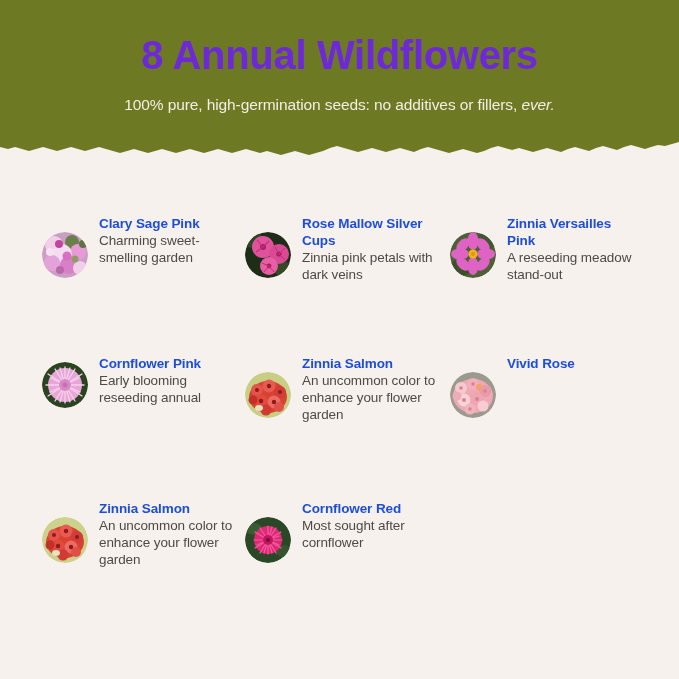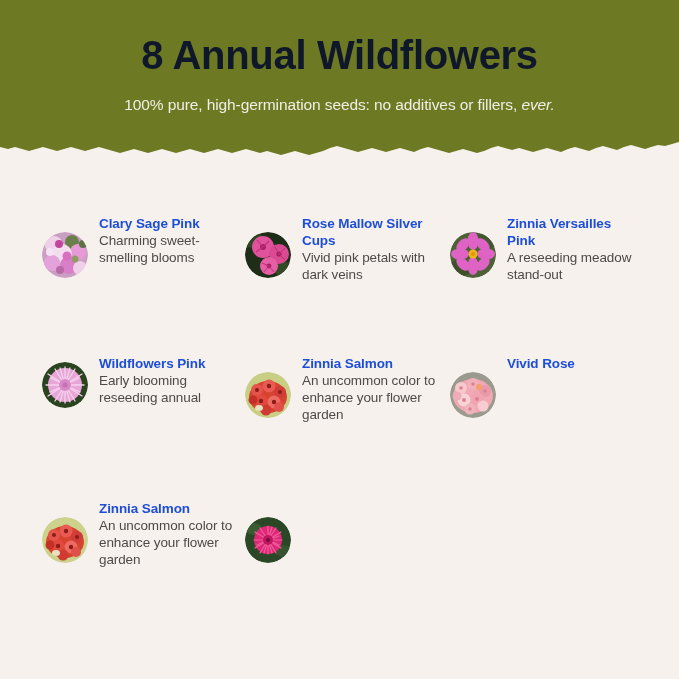--- a/index.html
+++ b/index.html
@@ -38,21 +38,21 @@
     width: 679px;
     height: 140px;
     display: flex;
     flex-direction: column;
     align-items: center;
     justify-content: flex-start;
     padding-top: 34px;
     box-sizing: border-box;
   }
   .title {
-    color: #0f172a;
+    color: #6d28d9;
     font-size: 40px;
     font-weight: bold;
     letter-spacing: -0.3px;
     line-height: 1.05;
     margin: 0;
     text-align: center;
     white-space: nowrap;
   }
   .subtitle {
     color: #f2eee5;
@@ -177,21 +177,21 @@
           <circle cx="17" cy="12" r="4" fill="#c0459e"></circle>
           <circle cx="25" cy="24" r="4.5" fill="#d86fc0"></circle>
           <circle cx="8" cy="20" r="4" fill="#f5e2f2"></circle>
           <circle cx="33" cy="27" r="3.5" fill="#8f9d63"></circle>
           <circle cx="18" cy="38" r="4" fill="#b86aa8"></circle>
           <circle cx="41" cy="12" r="4" fill="#5f7243"></circle>
         </svg>
       </div>
       <div class="texts">
         <div class="item-title">Clary Sage Pink</div>
-        <div class="item-desc">Charming sweet-smelling blooms</div>
+        <div class="item-desc">Charming sweet-smelling garden</div>
       </div>
     </div>
 
     <div class="cell cell-c1">
       <div class="thumb">
         <svg width="46" height="46" viewBox="0 0 46 46">
           <circle cx="23" cy="23" r="23" fill="#1e2d17"></circle>
           <ellipse cx="8" cy="8" rx="10" ry="8" fill="#2f4523"></ellipse>
           <ellipse cx="40" cy="38" rx="10" ry="8" fill="#334a26"></ellipse>
           <circle cx="18" cy="15" r="11" fill="#e0529b"></circle>
@@ -200,21 +200,21 @@
           <circle cx="18" cy="15" r="3" fill="#a81f66"></circle>
           <circle cx="34" cy="22" r="2.6" fill="#a81f66"></circle>
           <circle cx="24" cy="34" r="2.4" fill="#a81f66"></circle>
           <path d="M18 15 L12 8 M18 15 L24 9 M18 15 L11 20" stroke="#bd3077" stroke-width="1.1" fill="none"></path>
           <path d="M34 22 L40 16 M34 22 L30 15 M34 22 L40 28" stroke="#bd3077" stroke-width="1" fill="none"></path>
           <path d="M24 34 L19 40 M24 34 L29 40 M24 34 L17 31" stroke="#bd3077" stroke-width="1" fill="none"></path>
         </svg>
       </div>
       <div class="texts">
         <div class="item-title">Rose Mallow Silver Cups</div>
-        <div class="item-desc">Vivid pink petals with dark veins</div>
+        <div class="item-desc">Zinnia pink petals with dark veins</div>
       </div>
     </div>
 
     <div class="cell cell-c2">
       <div class="thumb">
         <svg width="46" height="46" viewBox="0 0 46 46">
           <circle cx="23" cy="23" r="23" fill="#4e6136"></circle>
           <ellipse cx="10" cy="36" rx="12" ry="8" fill="#3d5029"></ellipse>
           <ellipse cx="36" cy="9" rx="11" ry="8" fill="#425630"></ellipse>
           <g fill="#df63c4">
@@ -264,21 +264,21 @@
               <path d="M23 23 L18 40"></path>
               <path d="M23 23 L8 30"></path>
             <path d="M23 23 L9 16"></path>
               <path d="M23 23 L18 6"></path>
           </g>
           <circle cx="23" cy="23" r="6" fill="#d888c4"></circle>
           <circle cx="23" cy="23" r="2.5" fill="#c374b0"></circle>
         </svg>
       </div>
       <div class="texts">
-        <div class="item-title">Wildflowers Pink</div>
+        <div class="item-title">Cornflower Pink</div>
         <div class="item-desc">Early blooming reseeding annual</div>
       </div>
     </div>
 
     <div class="cell cell-c1">
       <div class="thumb">
         <svg width="46" height="46" viewBox="0 0 46 46">
           <circle cx="23" cy="23" r="23" fill="#c8ce84"></circle>
           <ellipse cx="23" cy="25" rx="19" ry="16" fill="#d6432f"></ellipse>
           <circle cx="12" cy="18" r="6" fill="#e4544a"></circle>
@@ -383,18 +383,22 @@
               <path d="M23 23 L34 19"></path>
               <path d="M23 23 L34 28"></path>
             <path d="M23 23 L27 36"></path>
               <path d="M23 23 L19 36"></path>
               <path d="M23 23 L12 28"></path>
           </g>
           <circle cx="23" cy="23" r="5" fill="#c01560"></circle>
           <circle cx="23" cy="23" r="2" fill="#7d0c3c"></circle>
         </svg>
       </div>
+      <div class="texts">
+        <div class="item-title">Cornflower Red</div>
+        <div class="item-desc">Most sought after cornflower</div>
+      </div>
     </div>
 
     <div class="cell cell-c2"></div>
   </div>
 
 </div>
 
 </body></html>

